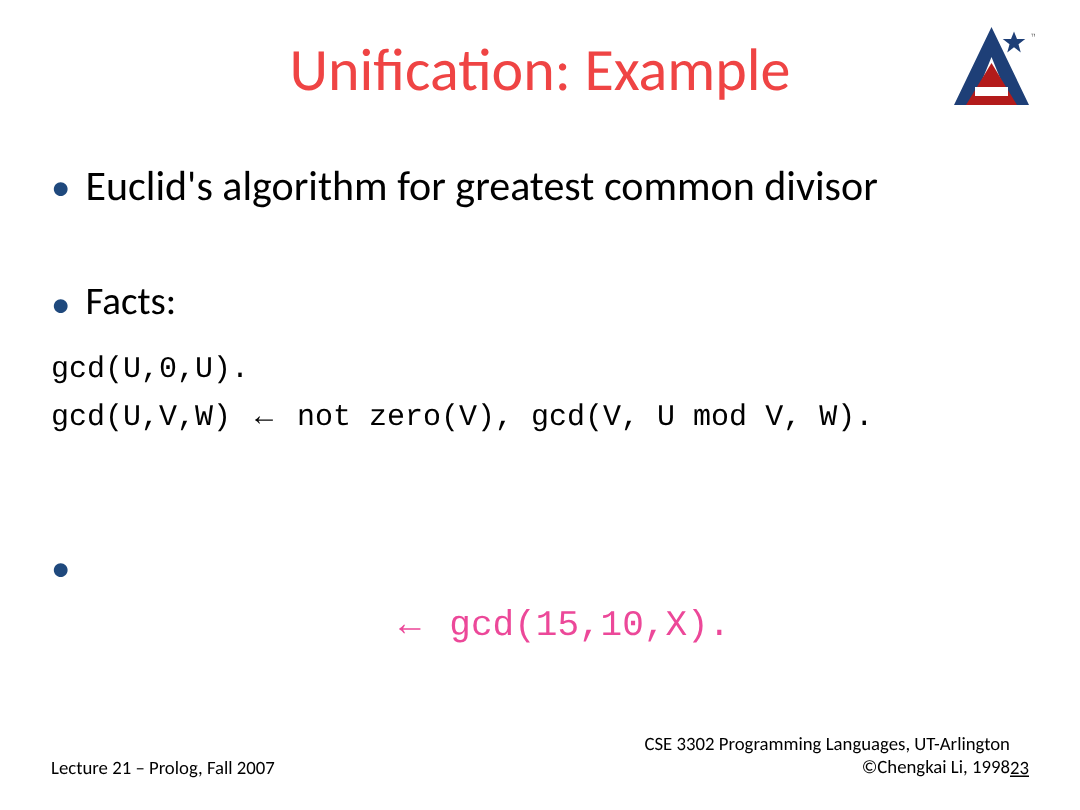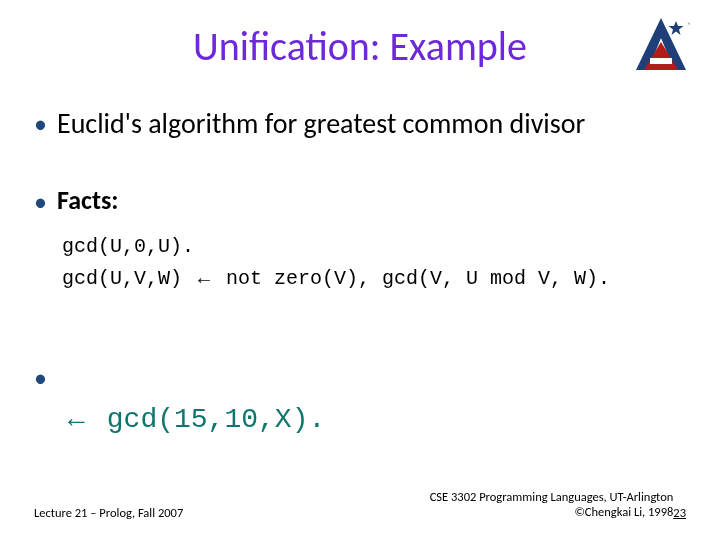--- a/index.html
+++ b/index.html
@@ -20,21 +20,21 @@
     box-sizing: border-box;
   }
   .title {
     position: absolute;
     top: 22px;
     left: 0;
     width: 100%;
     text-align: center;
     font-size: 40px;
     font-weight: 400;
-    color: #6d28d9;
+    color: #ef4444;
   }
   .logo {
     position: absolute;
     top: 14px;
     right: 30px;
     width: 58px;
     height: 62px;
   }
   .body {
     position: absolute;
@@ -54,46 +54,45 @@
     margin-right: 10px;
     margin-top: 2px;
   }
   .btext {
     font-size: 28px;
     line-height: 1.15;
   }
   .btext-sm {
     font-size: 26px;
     line-height: 1.15;
-    font-weight: bold;
   }
   .facts-block {
     margin-top: 46px;
   }
   .goals-block {
     margin-top: 68px;
   }
   .code-lines {
-    margin-left: 28px;
     margin-top: 14px;
     font-family: "Courier New", Courier, monospace;
     font-size: 20px;
     line-height: 1.55;
     white-space: pre;
   }
   .code-lines .arrow {
     font-family: "Segoe UI Symbol", "Arial Unicode MS", sans-serif;
   }
   .goal-line {
     margin-left: 28px;
     margin-top: 10px;
     font-family: "Courier New", Courier, monospace;
-    font-size: 28px;
-    color: #0f766e;
+    font-size: 24px;
+    color: #ec4899;
     white-space: pre;
+    text-align: center;
   }
   .goal-line .arrow {
     font-family: "Segoe UI Symbol", "Arial Unicode MS", sans-serif;
   }
   .footer {
     position: absolute;
     bottom: 20px;
     left: 34px;
     right: 34px;
     display: flex;

